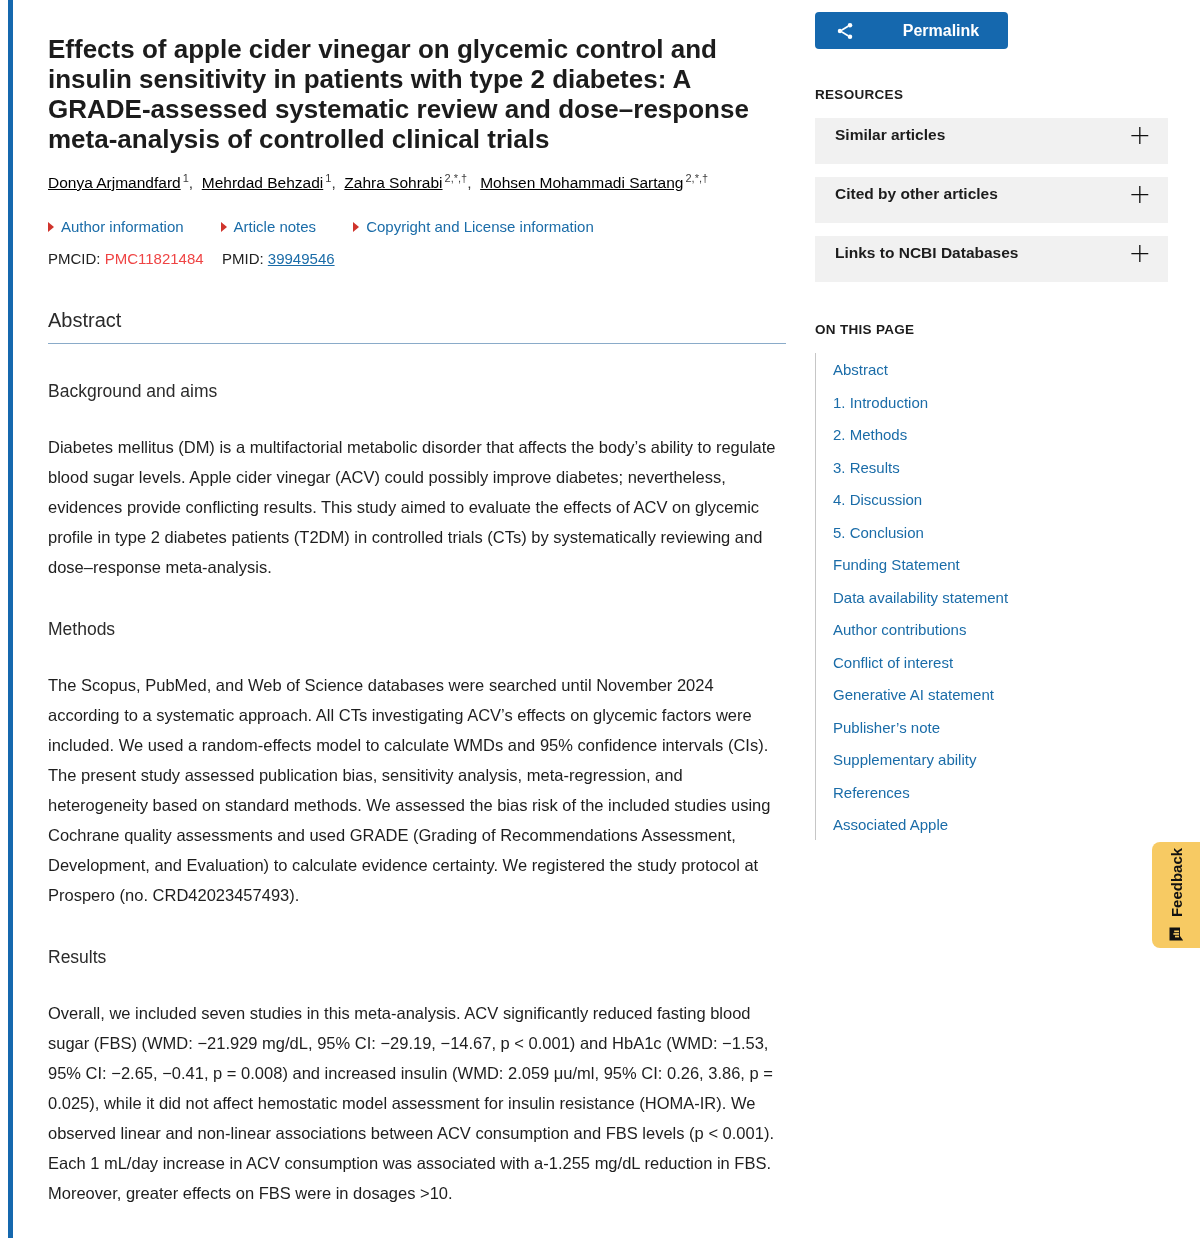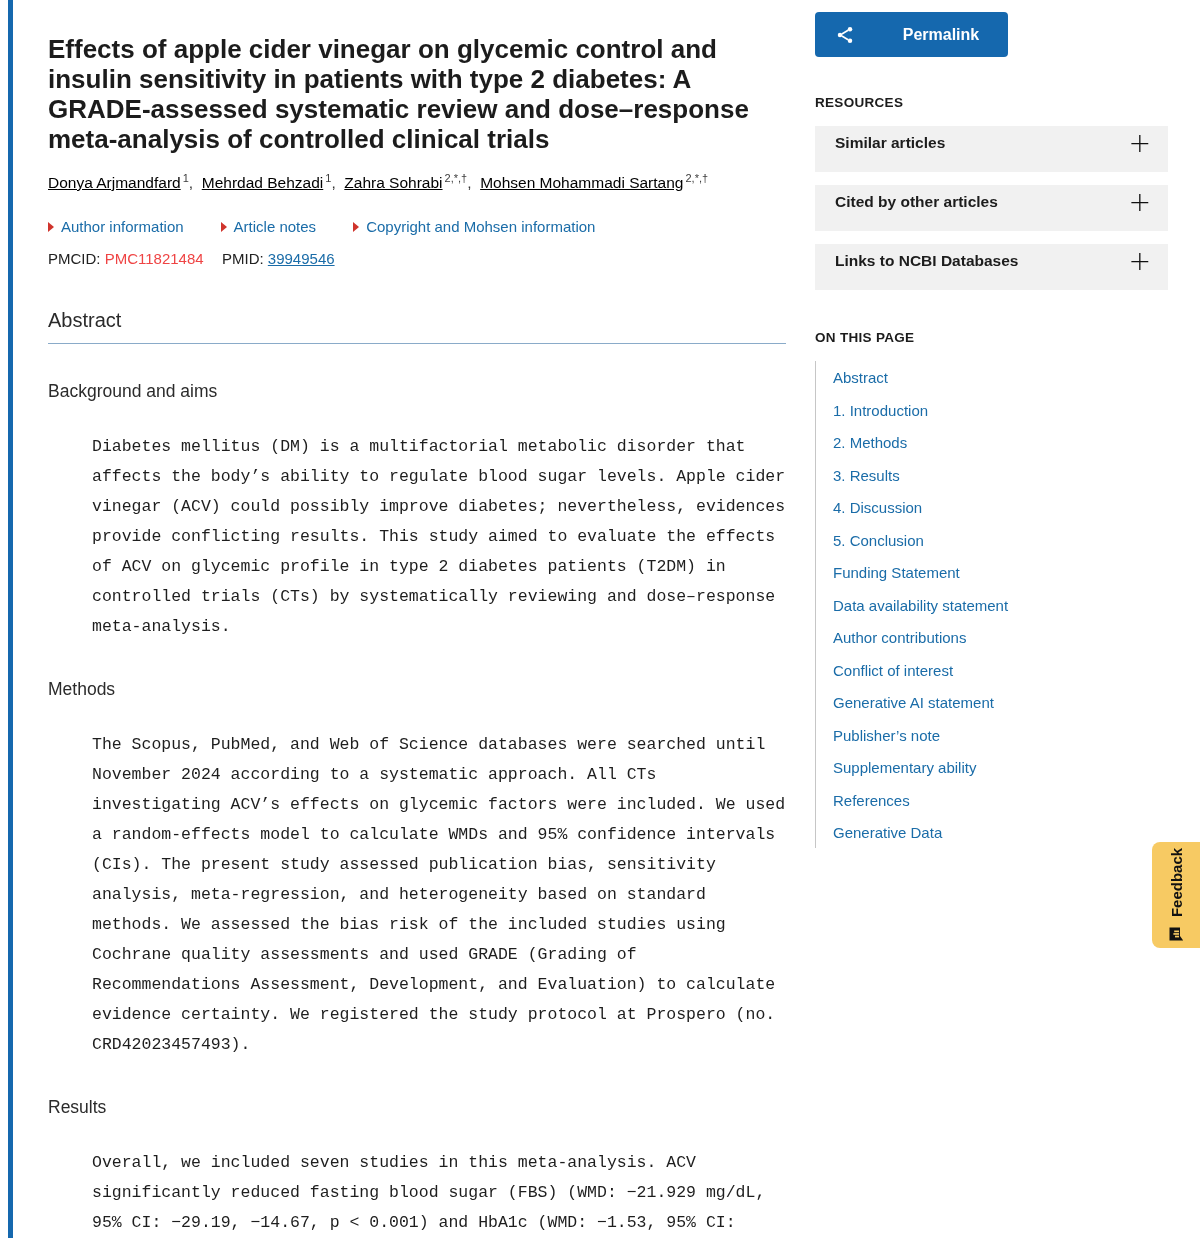--- a/index.html
+++ b/index.html
@@ -21,26 +21,26 @@
   .info-link { color:#1a6ca8; text-decoration:none; display:inline-flex; align-items:center; gap:7px; cursor:pointer; }
   .tri { width:0; height:0; border-left:6px solid #d0342c; border-top:5px solid transparent; border-bottom:5px solid transparent; display:inline-block; }
   .ids { margin-top:15px; font-size:15px; color:#212121; }
   .ids .lbl { color:#212121; }
   .ids .val { color:#ef4444; }
   .ids .gap { display:inline-block; width:10px; }
   .ids a { color:#1a6ca8; text-decoration:underline; }
 
   .h-abstract { margin-top:42px; font-size:20px; font-weight:400; color:#2b2b2b; padding-bottom:11px; border-bottom:1px solid #8aabc9; }
   .h-sub { margin-top:37px; font-size:17.5px; font-weight:400; color:#2b2b2b; }
-  .para { margin-top:30px; font-family:Liberation Mono, monospace; font-size:16.5px; line-height:30px; color:#1e1e1e;margin-left:44px; }
+  .para { margin-top:30px; font-family:Liberation Sans, sans-serif; font-size:16.5px; line-height:30px; color:#1e1e1e; }
 
   
   .sidebar { position:absolute; left:815px; top:0; width:353px; }
   .permalink-btn {
-    margin-top:12px; width:193px; height:45px; background:#1568ae; border:none; border-radius:4px;
+    margin-top:12px; width:193px; height:37px; background:#1568ae; border:none; border-radius:4px;
     color:#fff; font-weight:700; font-size:16px; display:flex; align-items:center; cursor:pointer;
     font-family:"Liberation Sans", sans-serif;
     gap:33px;
   }
   .permalink-btn .share-ic { margin-left:20px; display:flex; }
   .permalink-btn .btn-label { flex:1; text-align:center; margin-right:14px; }
   .side-heading { margin-top:38px; font-size:13.5px; font-weight:700; letter-spacing:0.3px; color:#1c1c1c; }
   .accordion { margin-top:16px; }
   .acc-row {
     height:46px; background:#f1f1f1; display:flex; align-items:center; justify-content:space-between;
@@ -83,21 +83,21 @@
     <a class="info-link">
         <span class="tri"></span>
         <span>Author information</span>
       </a>
     <a class="info-link">
         <span class="tri"></span>
         <span>Article notes</span>
       </a>
     <a class="info-link">
         <span class="tri"></span>
-        <span>Copyright and Mohsen information</span>
+        <span>Copyright and License information</span>
       </a>
   </div>
 
   <div class="ids">
     <span class="lbl">PMCID:</span>
     <span class="val">PMC11821484</span>
     <span class="gap"></span>
     <span class="lbl">PMID:</span>
     <a>39949546</a>
   </div>
@@ -158,21 +158,21 @@
     <li><a>4. Discussion</a></li>
     <li><a>5. Conclusion</a></li>
     <li><a>Funding Statement</a></li>
     <li><a>Data availability statement</a></li>
     <li><a>Author contributions</a></li>
     <li><a>Conflict of interest</a></li>
     <li><a>Generative AI statement</a></li>
     <li><a>Publisher’s note</a></li>
     <li><a>Supplementary ability</a></li>
     <li><a>References</a></li>
-    <li><a>Generative Data</a></li>
+    <li><a>Associated Apple</a></li>
   </ul>
 </div>
 
 <button class="feedback-tab">
   <span style="display:flex;">
     <svg width="16" height="16" viewBox="0 0 16 16">
       <path d="M1.5 1.5 h13 v10.5 h-8.5 l-4.5 3.2 z" fill="#111"></path>
       <rect x="4.6" y="7" width="1.7" height="4" fill="#f7ca63"></rect>
       <rect x="7.2" y="5.4" width="1.7" height="5.6" fill="#f7ca63"></rect>
       <rect x="9.8" y="6.2" width="1.7" height="4.8" fill="#f7ca63"></rect>

